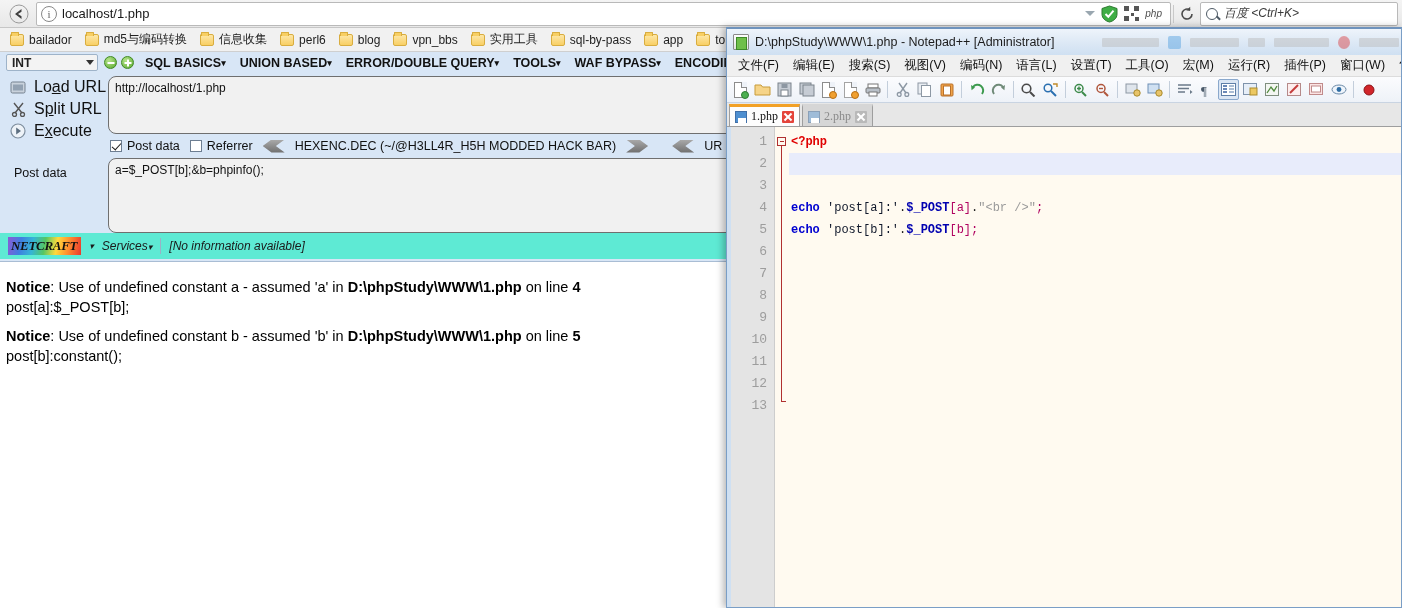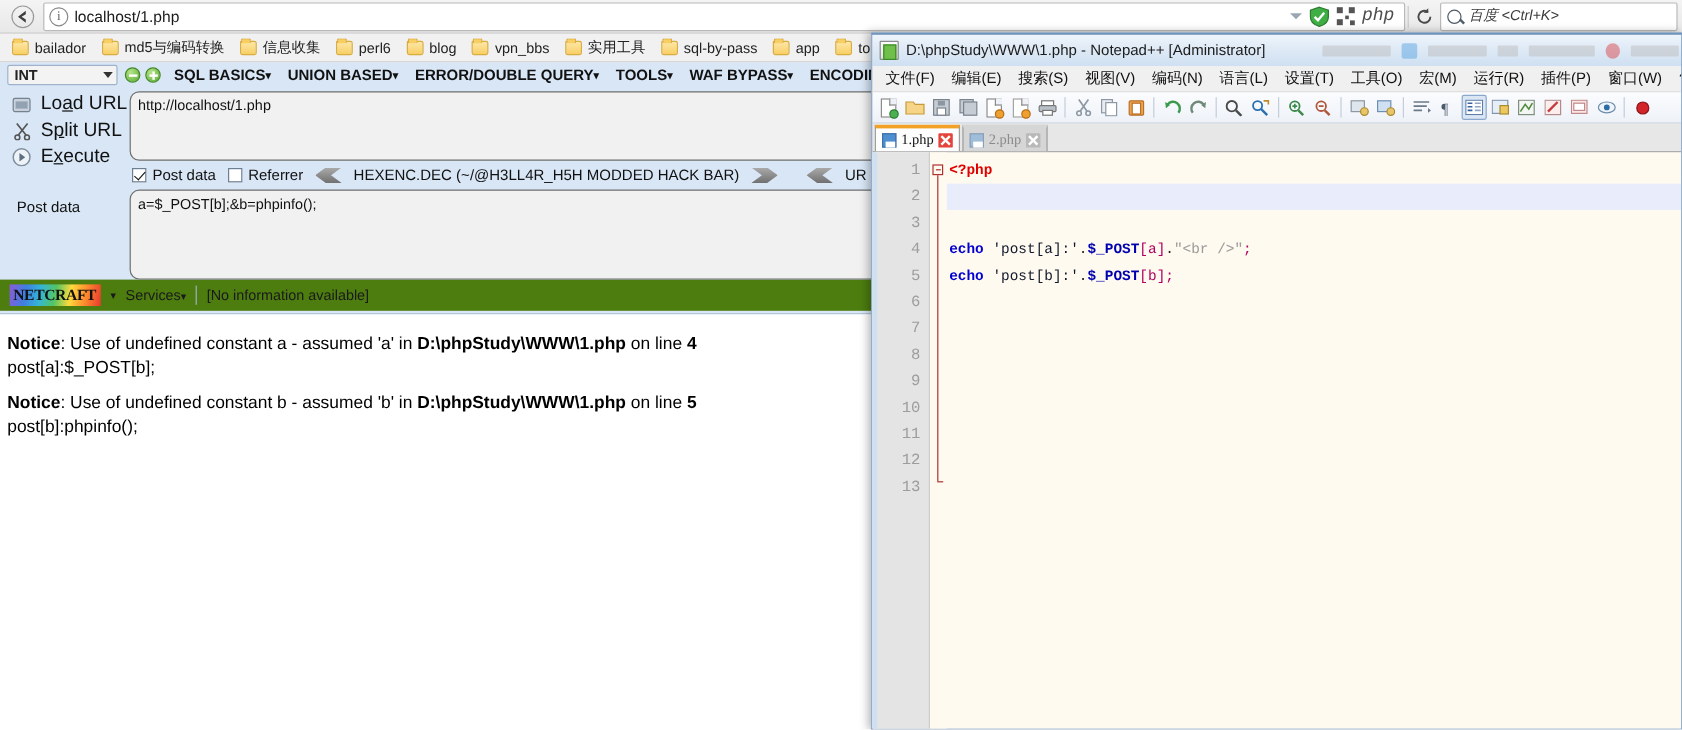--- a/index.html
+++ b/index.html
@@ -65,21 +65,21 @@
   .qr {
     width: 15px; height: 15px;
     background:
       linear-gradient(#555,#555) 0 0/5px 5px no-repeat,
       linear-gradient(#555,#555) 10px 0/5px 5px no-repeat,
       linear-gradient(#555,#555) 0 10px/5px 5px no-repeat,
       linear-gradient(#555,#555) 7px 7px/3px 3px no-repeat,
       linear-gradient(#555,#555) 11px 11px/4px 4px no-repeat,
       #fff;
   }
-  .php-badge { font-size: 15px; color: #4d4d4d; font-style: italic; font-family: Liberation Mono, monospace; }
+  .php-badge { font-size: 10px; color: #4d4d4d; font-style: italic; font-family: Liberation Sans, sans-serif; }
   .sep-v { width: 1px; height: 18px; background: #c9c9c9; }
   .reload-btn {
     width: 26px; height: 24px; display: flex; align-items: center; justify-content: center;
     color: #4a4a4a; font-size: 15px;
   }
   .searchbar {
     width: 198px; height: 24px; margin-right: 4px;
     background: #ffffff; border: 1px solid #b9b9b9; border-radius: 2px;
     display: flex; align-items: center; padding: 0 5px;
   }
@@ -181,21 +181,22 @@
     background: linear-gradient(#a9a9a9,#6e6e6e);
   }
   .chevL { clip-path: polygon(0% 50%, 40% 0%, 100% 0%, 60% 50%, 100% 100%, 40% 100%); }
   .chevR { clip-path: polygon(0% 0%, 60% 0%, 100% 50%, 60% 100%, 0% 100%, 40% 50%); }
   .hb-postrow { display: flex; }
   .hb-postlabel { width: 108px; flex: 0 0 108px; font-size: 12.5px; color: #111; padding: 8px 0 0 14px; }
 
   .hb-statusrow {
     display: flex; align-items: center; height: 26px; gap: 8px;
     padding-left: 8px; font-size: 12px; color: #1a1a1a;
-    background: #4d7c0f;
+    background: #5eead4;
+    font-style: italic;
   }
   .netcraft {
     font-family: "Liberation Serif", serif; font-weight: bold; font-size: 13px;
     color: #111; letter-spacing: -0.3px;
     background: linear-gradient(100deg,#8a5bd6 0%,#3f7fe0 18%,#35b5d6 34%,#54c663 50%,#ffd93b 66%,#ff8c2e 82%,#e8382f 100%);
     padding: 1px 4px 1px 3px;
     display: inline-block;
   }
   .statdiv { width: 1px; height: 16px; background: #9bb0c6; }
   .stat-caret { font-size: 9px; }
@@ -510,21 +511,21 @@
       </div>
     </div>
 
     <div class="page-content" id="page-content">
         <div class="notice-block">
           <div class="notice"><b>Notice</b><span>: </span><span>Use of undefined constant a - assumed 'a' in </span><b>D:\phpStudy\WWW\1.php</b><span> on line </span><b>4</b></div>
           <div class="notice-out">post[a]:$_POST[b];</div>
         </div>
         <div class="notice-block">
           <div class="notice"><b>Notice</b><span>: </span><span>Use of undefined constant b - assumed 'b' in </span><b>D:\phpStudy\WWW\1.php</b><span> on line </span><b>5</b></div>
-          <div class="notice-out">post[b]:phpinfo();</div>
+          <div class="notice-out">post[b]:constant();</div>
         </div>
       </div>
   </div>
 
   <div id="npp">
 
     <div class="npp-titlebar">
       <span class="npp-appicon"></span>
       <span class="npp-title">D:\phpStudy\WWW\1.php - Notepad++ [Administrator]</span>
       <span class="npp-ghost">

